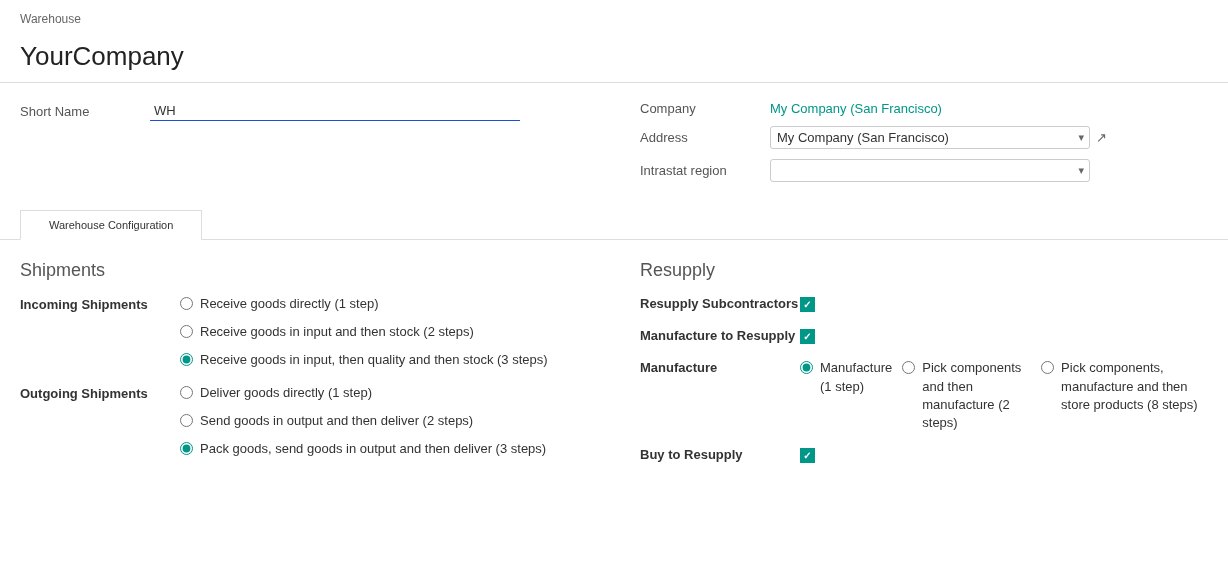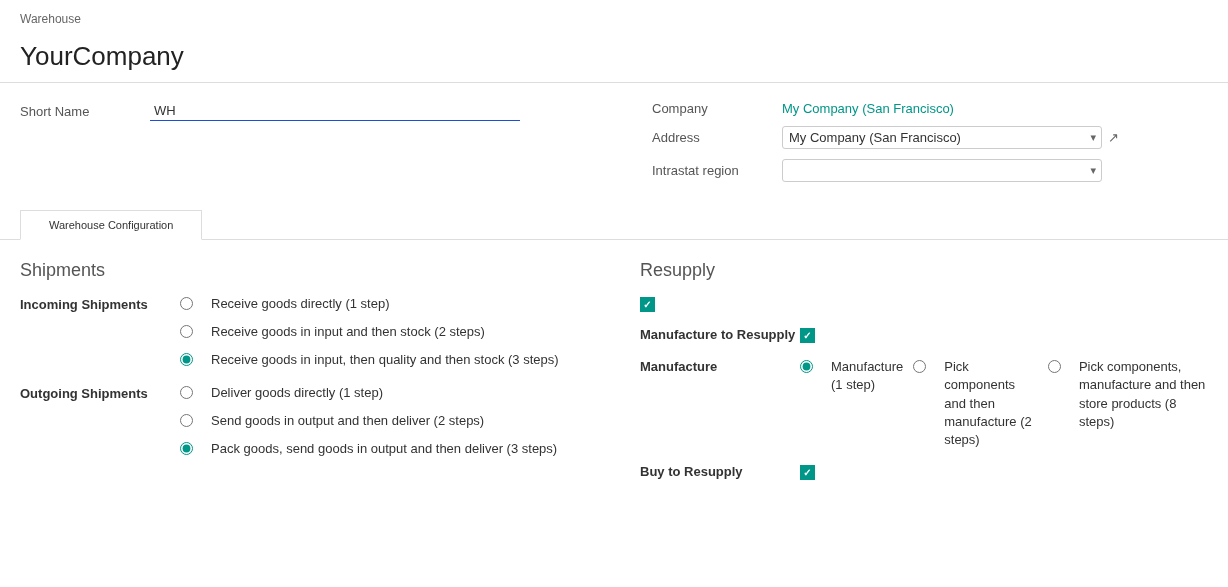--- a/index.html
+++ b/index.html
@@ -21,21 +21,21 @@
     }
     .page-header h1 {
       font-size: 26px;
       font-weight: 400;
       color: #222;
     }
 
     .form-section {
       padding: 18px 20px 10px 20px;
       display: flex;
-      gap: 52px;
+      gap: 40px;
     }
 
     .form-left {
       flex: 0 0 580px;
     }
     .form-right {
       flex: 1;
     }
 
     .form-row {
@@ -149,21 +149,21 @@
       padding-top: 2px;
     }
     .radio-options {
       display: flex;
       flex-direction: column;
       gap: 10px;
     }
     .radio-option {
       display: flex;
       align-items: flex-start;
-      gap: 18px;
+      gap: 7px;
       cursor: pointer;
     }
     .radio-option input[type="radio"] {
       margin-top: 2px;
       accent-color: #009688;
       cursor: pointer;
       flex-shrink: 0;
     }
     .radio-option label {
       font-size: 13px;
@@ -302,20 +302,21 @@
           <label>Pack goods, send goods in output and then deliver (3 steps)</label>
         </div>
       </div>
     </div>
   </div>
 
   <div class="config-right">
     <div class="section-title">Resupply</div>
 
     <div class="resupply-row">
+      <div class="resupply-label">Resupply Subcontractors</div>
       <div class="resupply-control">
         <div class="checkbox-custom"></div>
       </div>
     </div>
 
     <div class="resupply-row">
       <div class="resupply-label">Manufacture to Resupply</div>
       <div class="resupply-control">
         <div class="checkbox-custom"></div>
       </div>

